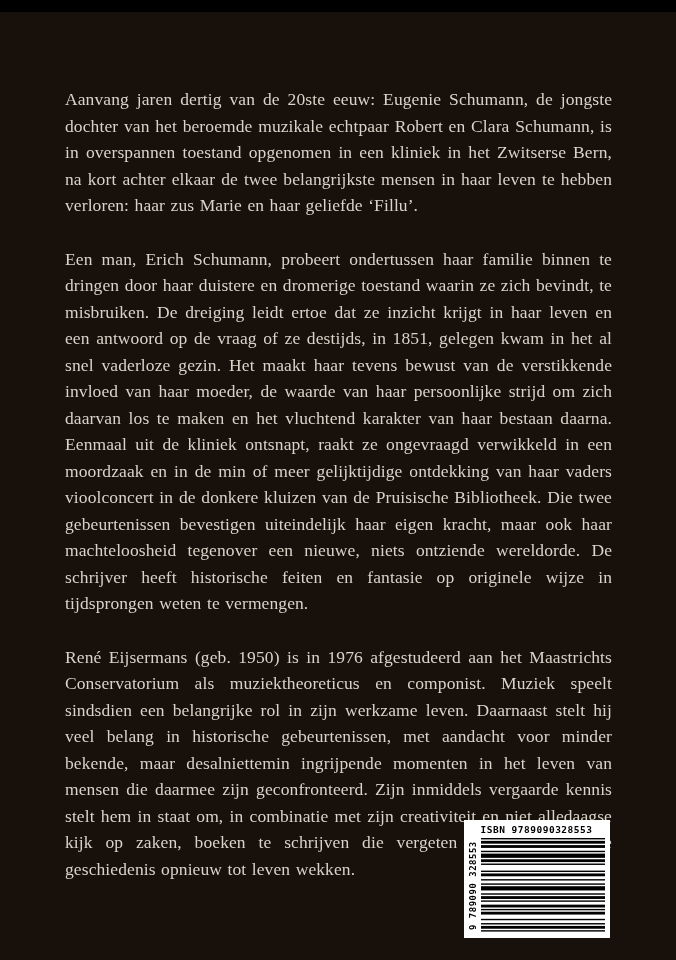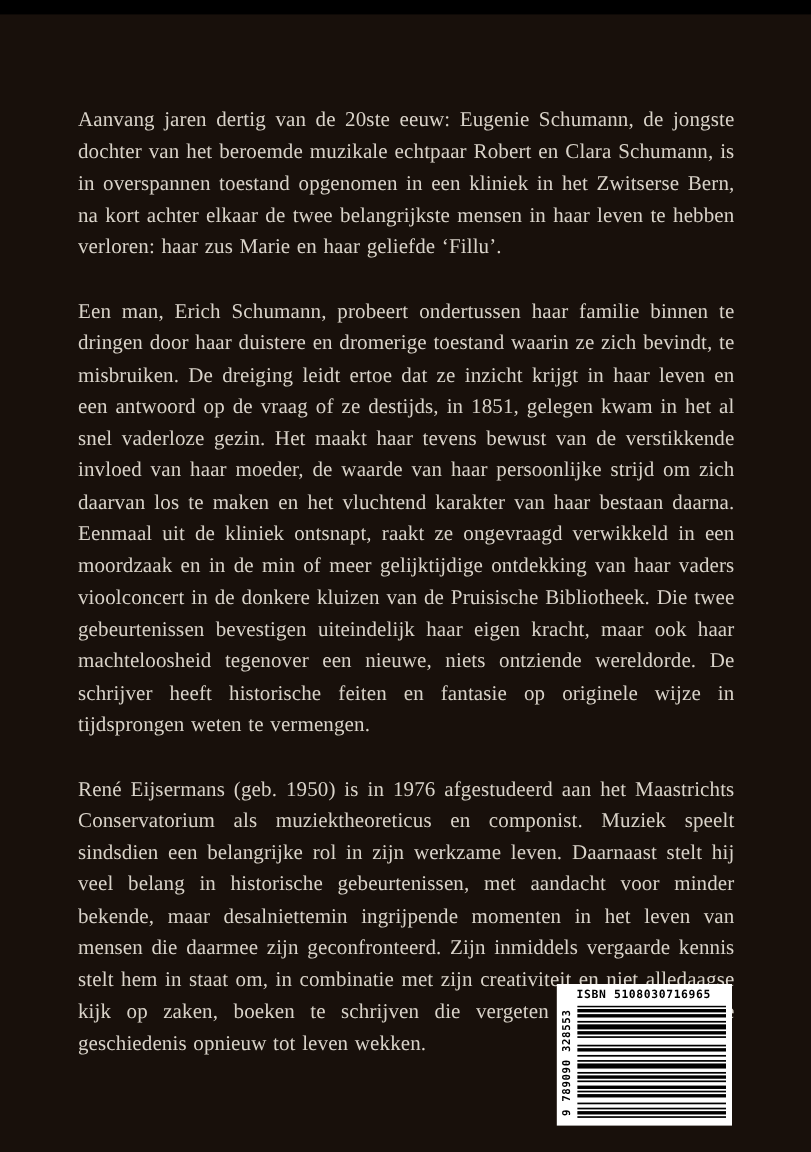--- a/index.html
+++ b/index.html
@@ -88,21 +88,21 @@
 
 <div class="cover">
 
   <div class="text-block">
     <p>Aanvang jaren dertig van de 20ste eeuw: Eugenie Schumann, de jongste dochter van het beroemde muzikale echtpaar Robert en Clara Schumann, is in overspannen toestand opgenomen in een kliniek in het Zwitserse Bern, na kort achter elkaar de twee belangrijkste mensen in haar leven te hebben verloren: haar zus Marie en haar geliefde ‘Fillu’.</p>
     <p>Een man, Erich Schumann, probeert ondertussen haar familie binnen te dringen door haar duistere en dromerige toestand waarin ze zich bevindt, te misbruiken. De dreiging leidt ertoe dat ze inzicht krijgt in haar leven en een antwoord op de vraag of ze destijds, in 1851, gelegen kwam in het al snel vaderloze gezin. Het maakt haar tevens bewust van de verstikkende invloed van haar moeder, de waarde van haar persoonlijke strijd om zich daarvan los te maken en het vluchtend karakter van haar bestaan daarna. Eenmaal uit de kliniek ontsnapt, raakt ze ongevraagd verwikkeld in een moordzaak en in de min of meer gelijktijdige ontdekking van haar vaders vioolconcert in de donkere kluizen van de Pruisische Bibliotheek. Die twee gebeurtenissen bevestigen uiteindelijk haar eigen kracht, maar ook haar machteloosheid tegenover een nieuwe, niets ontziende wereldorde. De schrijver heeft historische feiten en fantasie op originele wijze in tijdsprongen weten te vermengen.</p>
     <p>René Eijsermans (geb. 1950) is in 1976 afgestudeerd aan het Maastrichts Conservatorium als muziektheoreticus en componist. Muziek speelt sindsdien een belangrijke rol in zijn werkzame leven. Daarnaast stelt hij veel belang in historische gebeurtenissen, met aandacht voor minder bekende, maar desalniettemin ingrijpende momenten in het leven van mensen die daarmee zijn geconfronteerd. Zijn inmiddels vergaarde kennis stelt hem in staat om, in combinatie met zijn creativiteit en niet alledaagse kijk op zaken, boeken te schrijven die vergeten fragmenten uit de geschiedenis opnieuw tot leven wekken.</p>
   </div>
 
   <div class="barcode">
-    <div class="isbn">ISBN 5108030716965</div>
+    <div class="isbn">ISBN 9789090328553</div>
     <div class="barcode-body">
       <div class="digits">9 789090 328553</div>
       <div class="bars">
           <svg viewBox="0 0 100 67" preserveAspectRatio="none">
             <rect x="0" y="0" width="100" height="1" fill="var(--barcode_fg)"></rect>
             <rect x="0" y="2" width="100" height="2" fill="var(--barcode_fg)"></rect>
             <rect x="0" y="5" width="100" height="2" fill="var(--barcode_fg)"></rect>
             <rect x="0" y="9" width="100" height="1" fill="var(--barcode_fg)"></rect>
             <rect x="0" y="11" width="100" height="3" fill="var(--barcode_fg)"></rect>
             <rect x="0" y="15" width="100" height="2" fill="var(--barcode_fg)"></rect>

